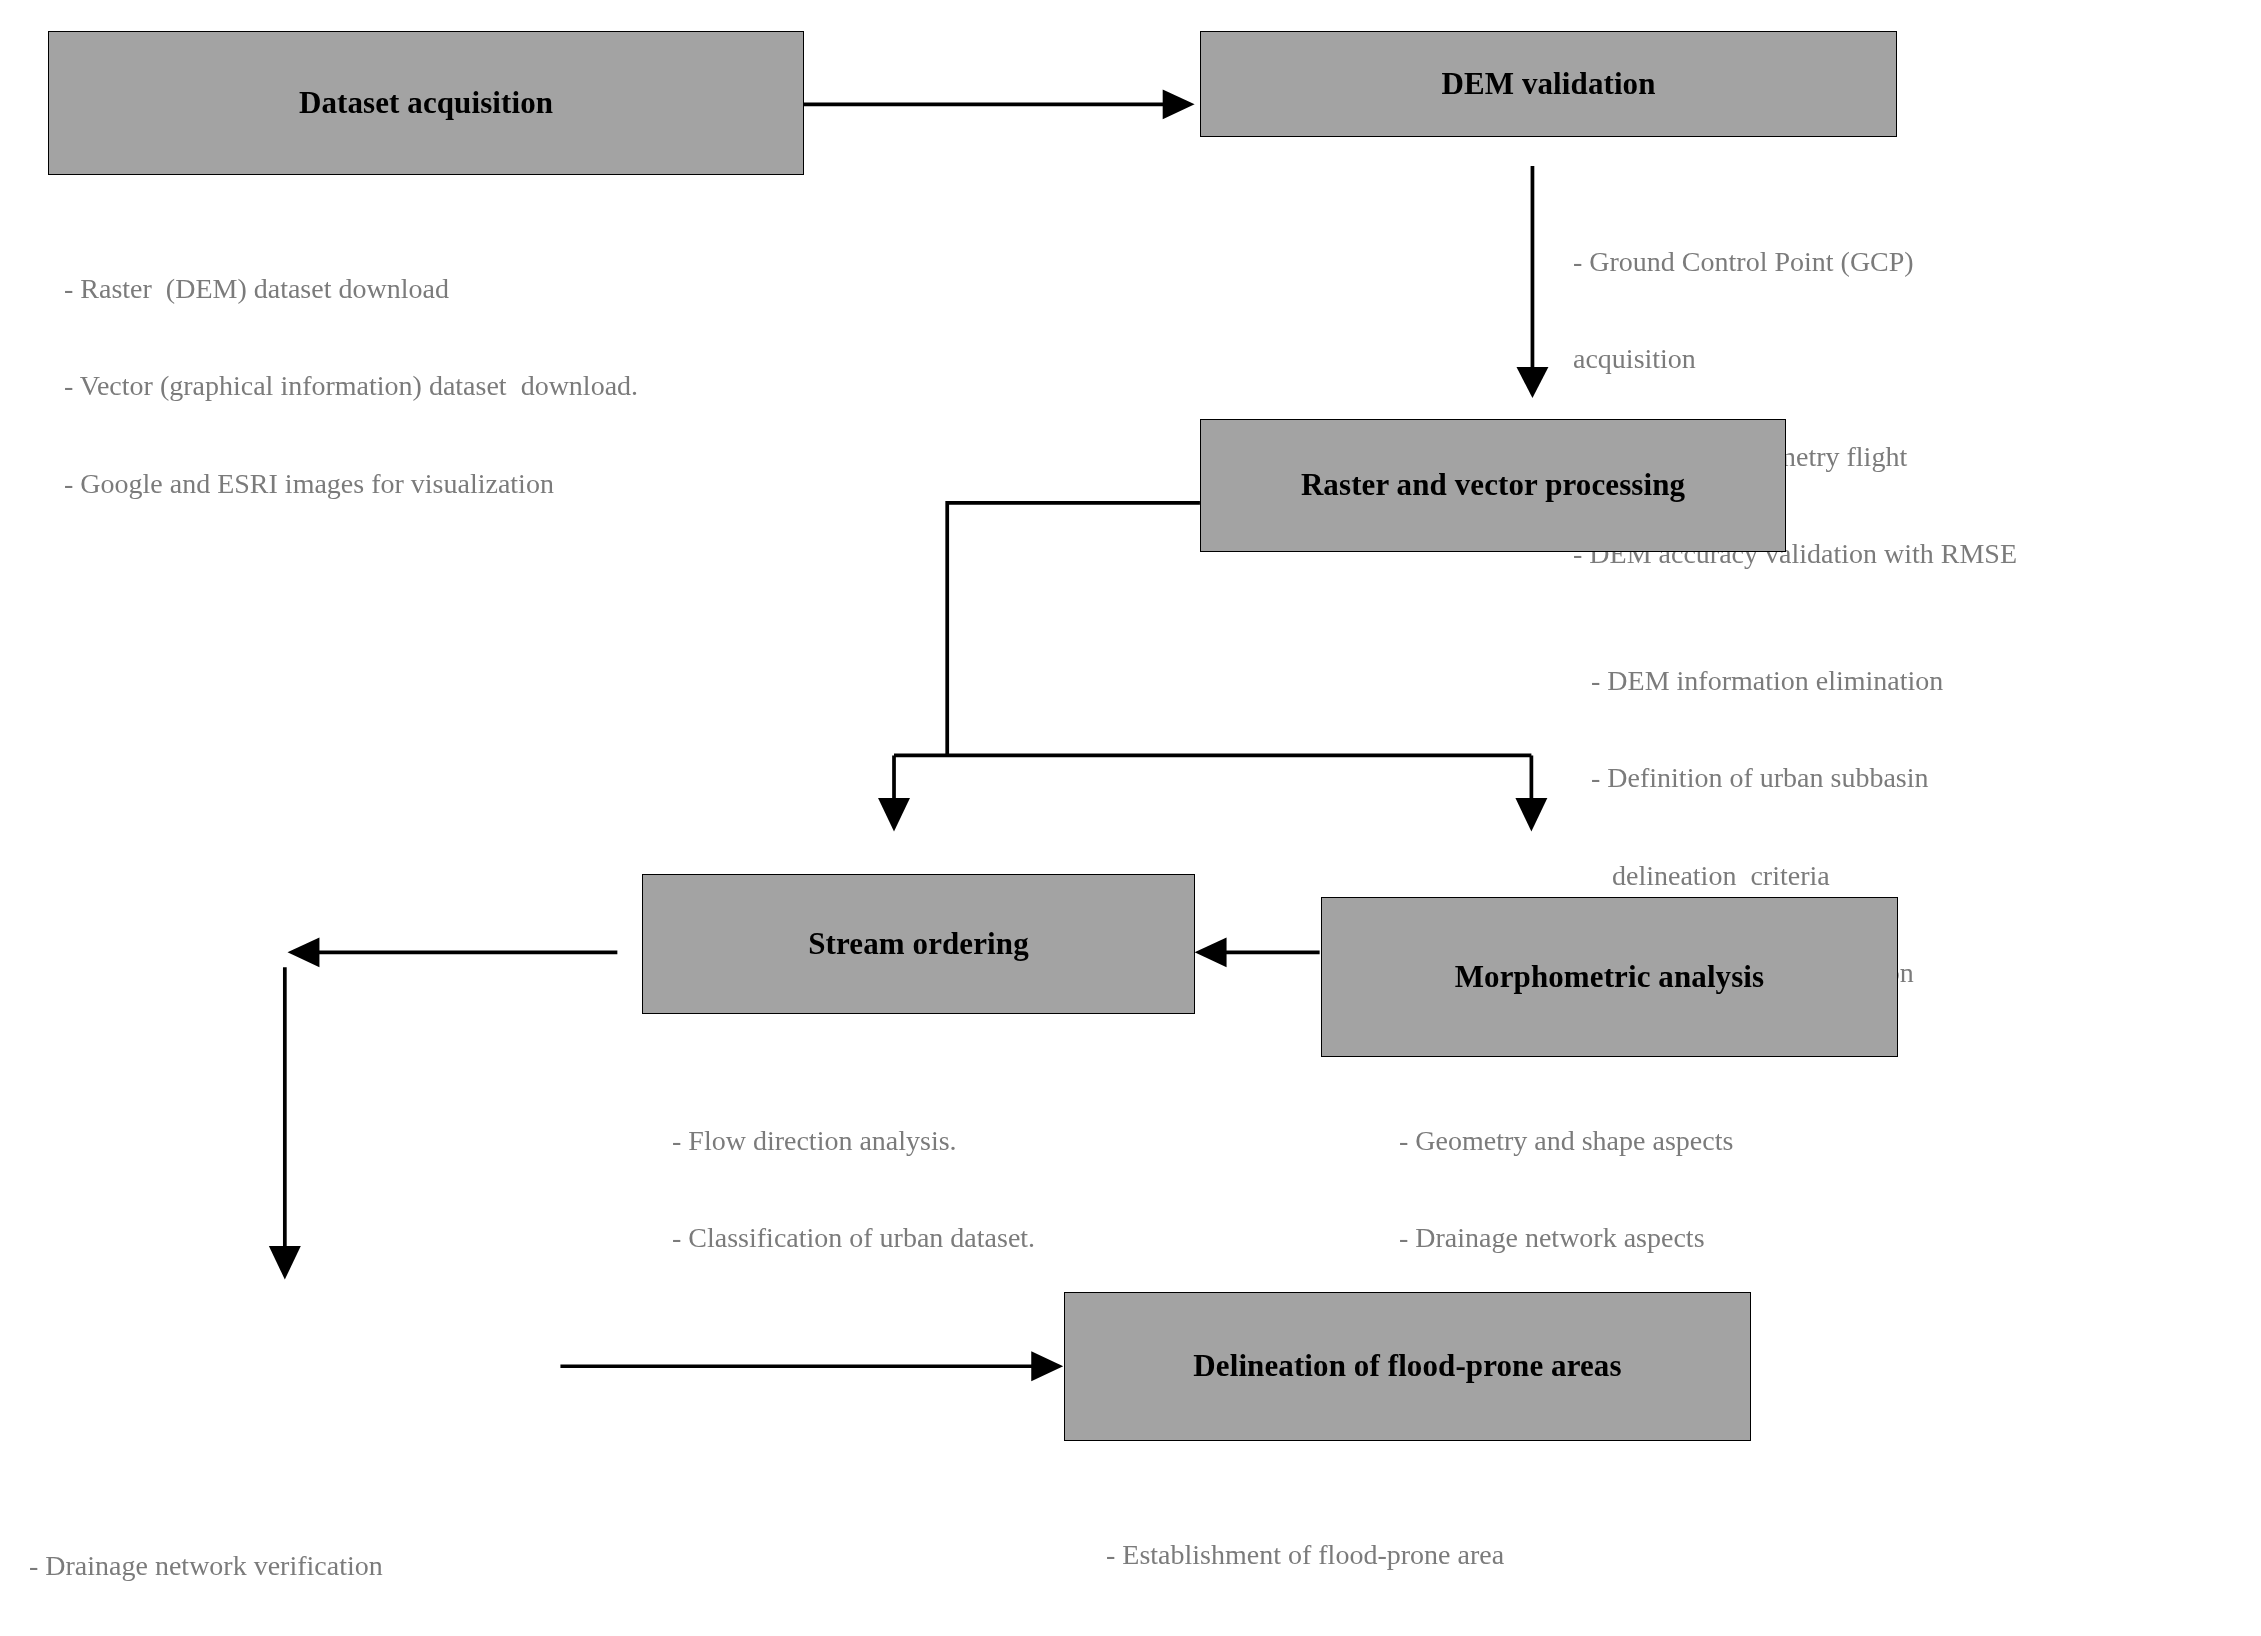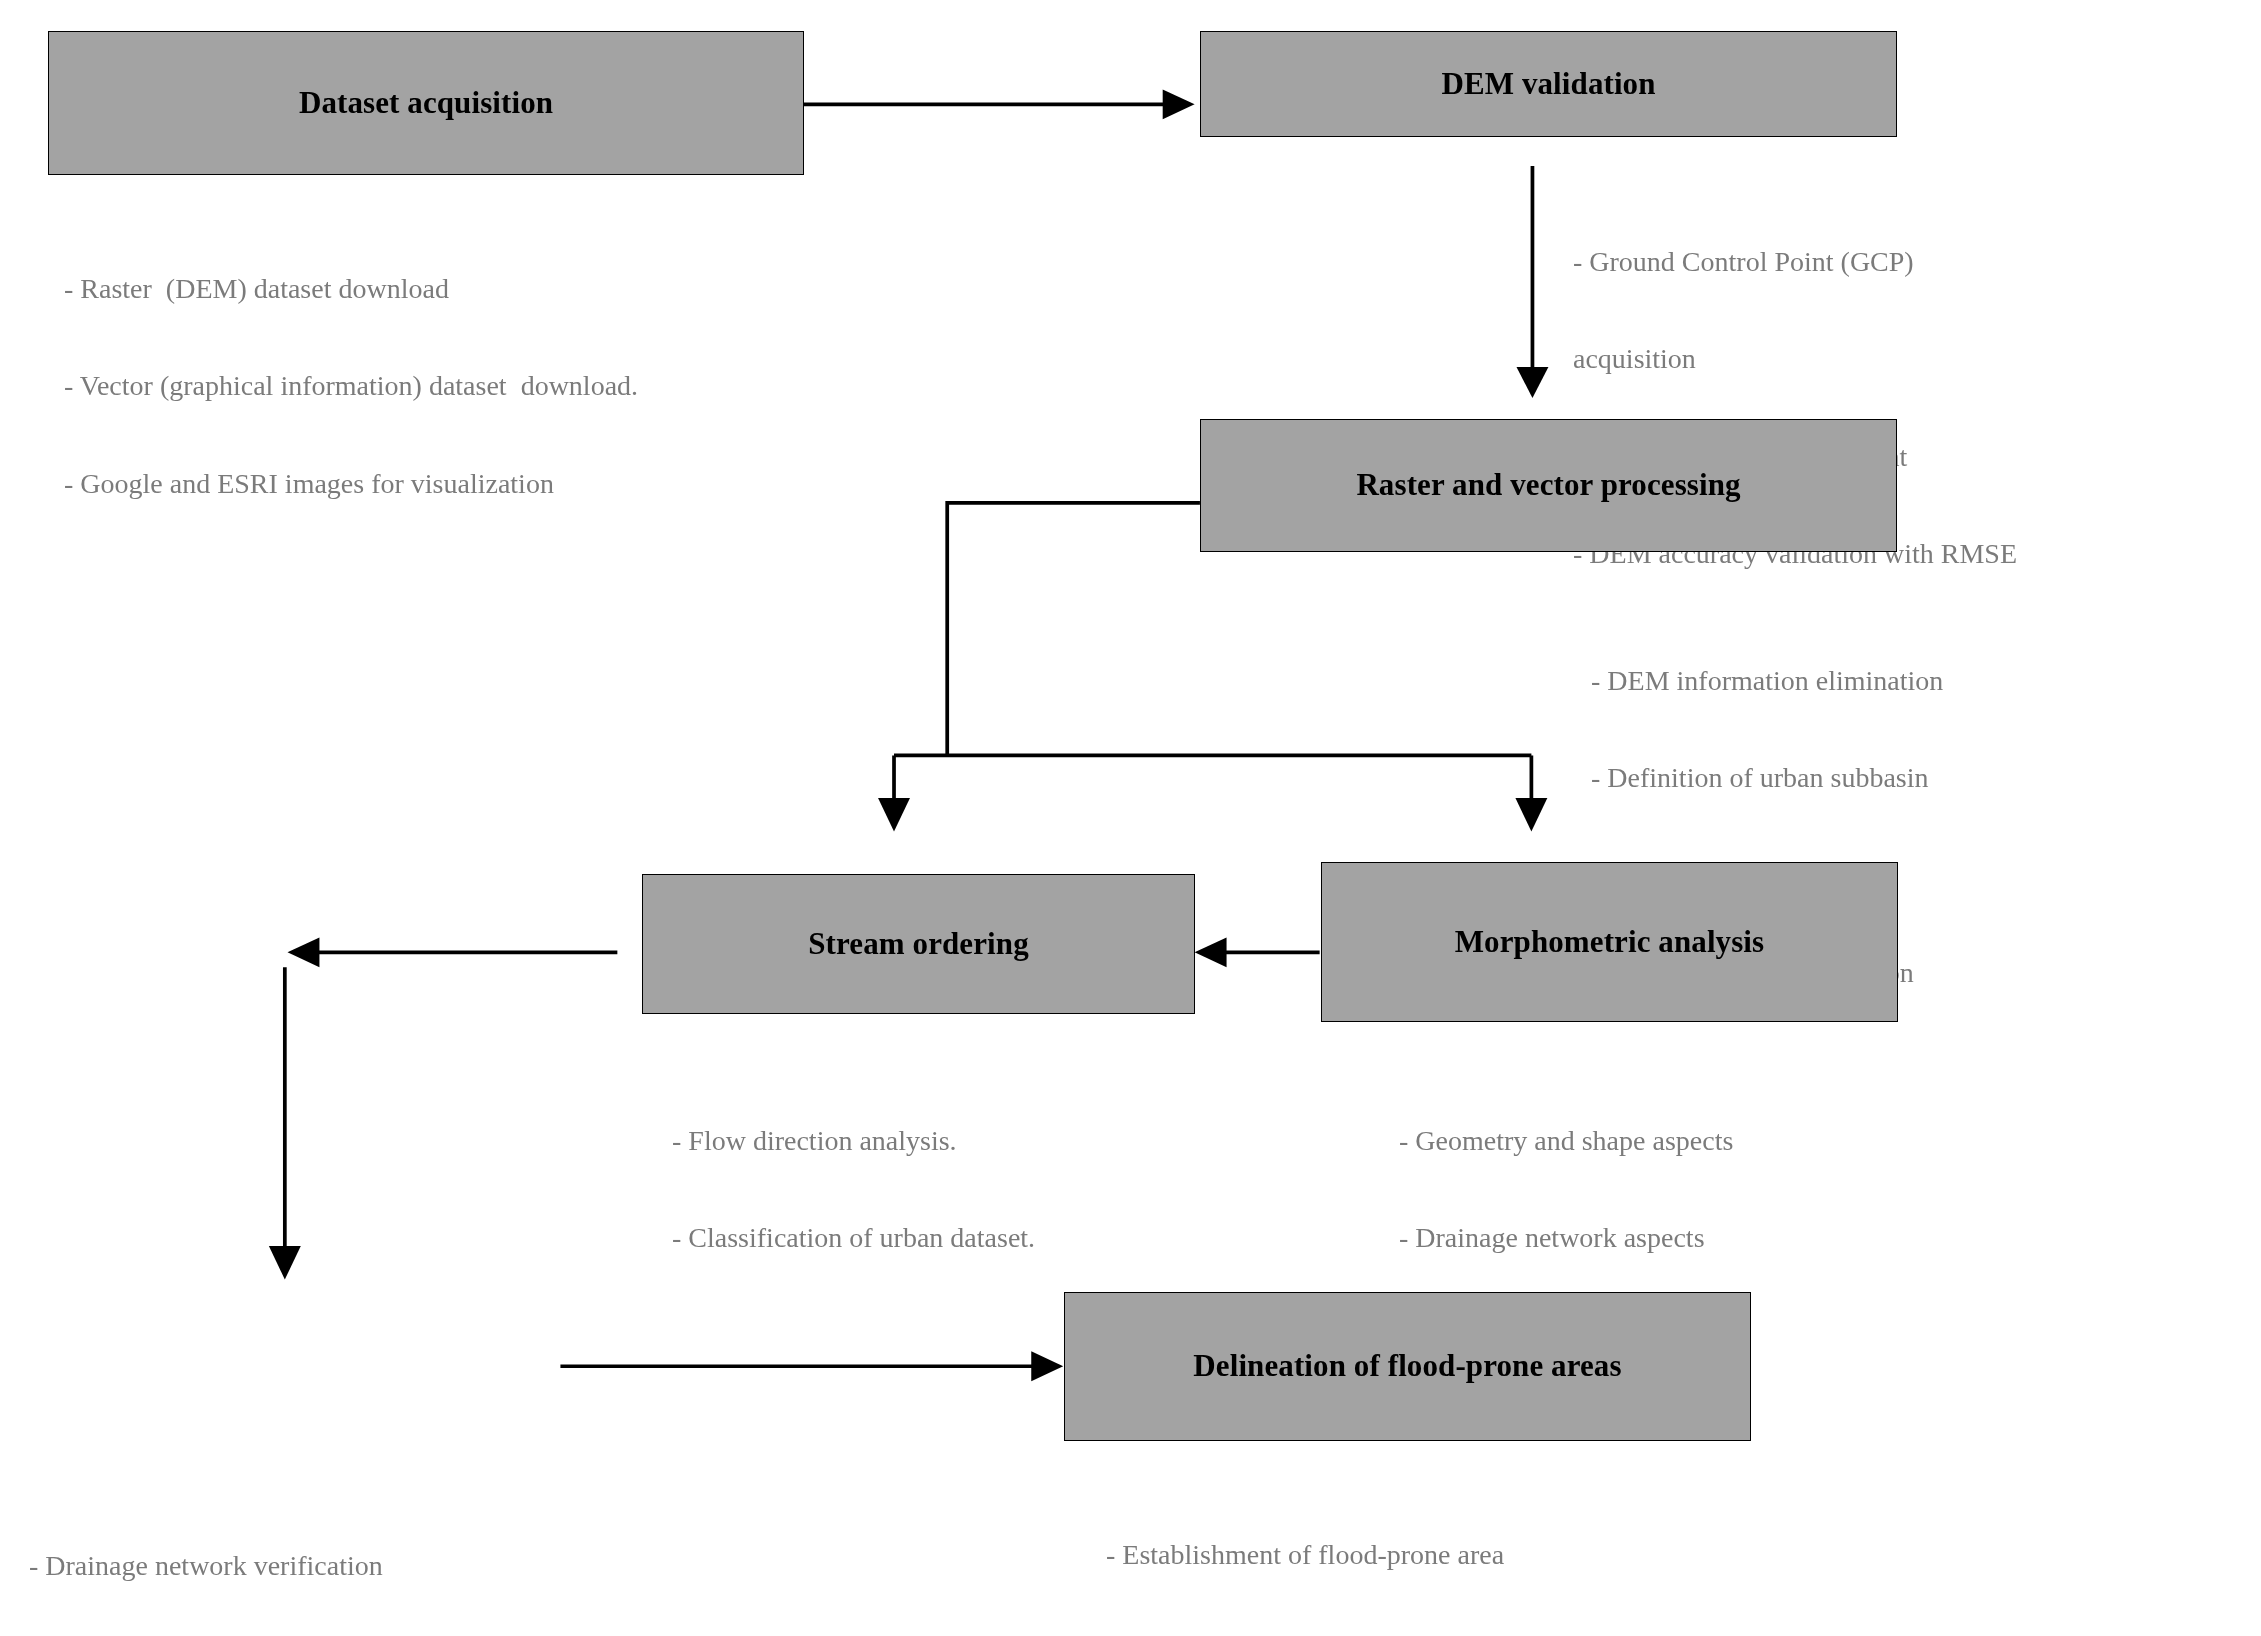--- a/index.html
+++ b/index.html
@@ -119,39 +119,39 @@
   <div class="node-box" style="left:1200px; top:31px; width:697px; height:106px;">
     <span class="node-title">DEM validation</span>
   </div>
   <div class="bullets" style="left:1573px; top:181px; width:692px;">
     <span class="bullet-line">- Ground Control Point (GCP)</span>
     <span class="bullet-line">acquisition</span>
     <span class="bullet-line">- UAV photogrammetry flight</span>
     <span class="bullet-line">- DEM accuracy validation with RMSE</span>
   </div>
 
-  <div class="node-box" style="left:1200px; top:419px; width:697px; height:133px;">
+  <div class="node-box" style="left:1200px; top:419px; width:586px; height:133px;">
     <span class="node-title">Raster and vector processing</span>
   </div>
   <div class="bullets" style="left:1591px; top:600px; width:671px;">
     <span class="bullet-line">- DEM information elimination</span>
     <span class="bullet-line">- Definition of urban subbasin</span>
     <span class="bullet-line">   delineation  criteria</span>
     <span class="bullet-line">- Urban subbasin delineation</span>
   </div>
 
   <div class="node-box" style="left:642px; top:874px; width:553px; height:140px;">
     <span class="node-title">Stream ordering</span>
   </div>
   <div class="bullets" style="left:672px; top:1060px; width:612px;">
     <span class="bullet-line">- Flow direction analysis.</span>
     <span class="bullet-line">- Classification of urban dataset.</span>
   </div>
 
-  <div class="node-box" style="left:1321px; top:862px; width:577px; height:160px;align-items:center;">
+  <div class="node-box" style="left:1321px; top:897px; width:577px; height:160px;align-items:center;">
     <span class="node-title">Morphometric analysis</span>
   </div>
   <div class="bullets" style="left:1357px; top:1060px; width:585px;margin-left:42px;">
     <span class="bullet-line">- Geometry and shape aspects</span>
     <span class="bullet-line">- Drainage network aspects</span>
     <span class="bullet-line">- Relief aspects</span>
   </div>
 
   <div class="bullets" style="left:29px; top:1485px; width:612px;">
     <span class="bullet-line">- Drainage network verification</span>

